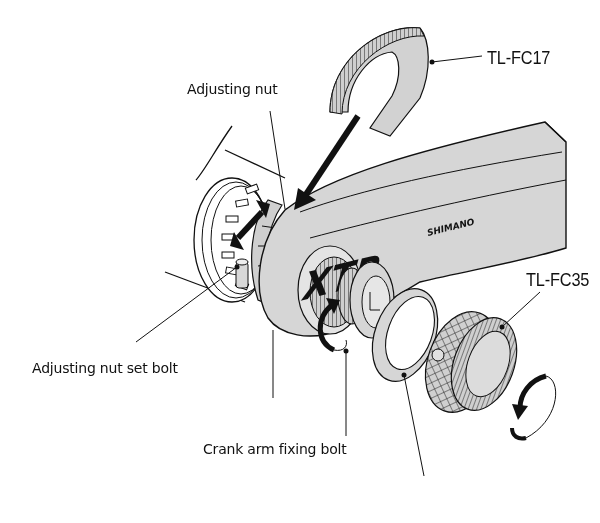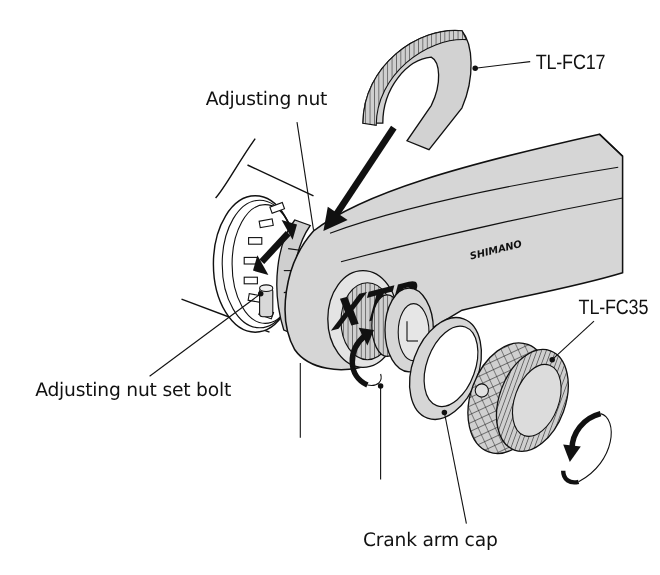--- a/index.html
+++ b/index.html
@@ -1,21 +1,21 @@
 <!DOCTYPE html>
 <html><head>
   <meta charset="utf-8">
   <style>
     html, body { margin: 0; padding: 0; background: #ffffff; }
     body { width: 600px; height: 523px; position: relative; overflow: hidden; }
     #stage { position: absolute; left: 0; top: 0; width: 600px; height: 523px; }
     .label {
       position: absolute;
       font-family: "DejaVu Sans", "Liberation Sans", sans-serif;
-      font-size: 17px;
+      font-size: 14px;
       color: #111111;
       white-space: nowrap;
       line-height: 1;
       letter-spacing: -0.2px;
     }
     .label.narrow {
       font-family: "Liberation Sans", "DejaVu Sans", sans-serif;
       font-size: 19px;
       transform: scaleX(0.86);
       transform-origin: left top;
@@ -171,15 +171,15 @@
       <line x1="273" y1="330" x2="273" y2="398"></line>
       <line x1="346" y1="351" x2="346" y2="436"></line>
       <line x1="404" y1="375" x2="424" y2="476"></line>
     </g>
   </svg>
 
   
   <div class="label narrow" style="left:487px; top:48px;">TL-FC17</div>
   <div class="label" style="left:187px; top:82px;">Adjusting nut</div>
   <div class="label narrow" style="left:526px; top:270px;">TL-FC35</div>
-  <div class="label" style="left:32px; top:347px;">Adjusting nut set bolt</div>
-  <div class="label" style="left:330px; top:483px;">Crank arm cap</div>
+  <div class="label" style="left:32px; top:361px;">Adjusting nut set bolt</div>
+  <div class="label" style="left:203px; top:442px;">Crank arm fixing bolt</div>
 </div>
 
 </body></html>

